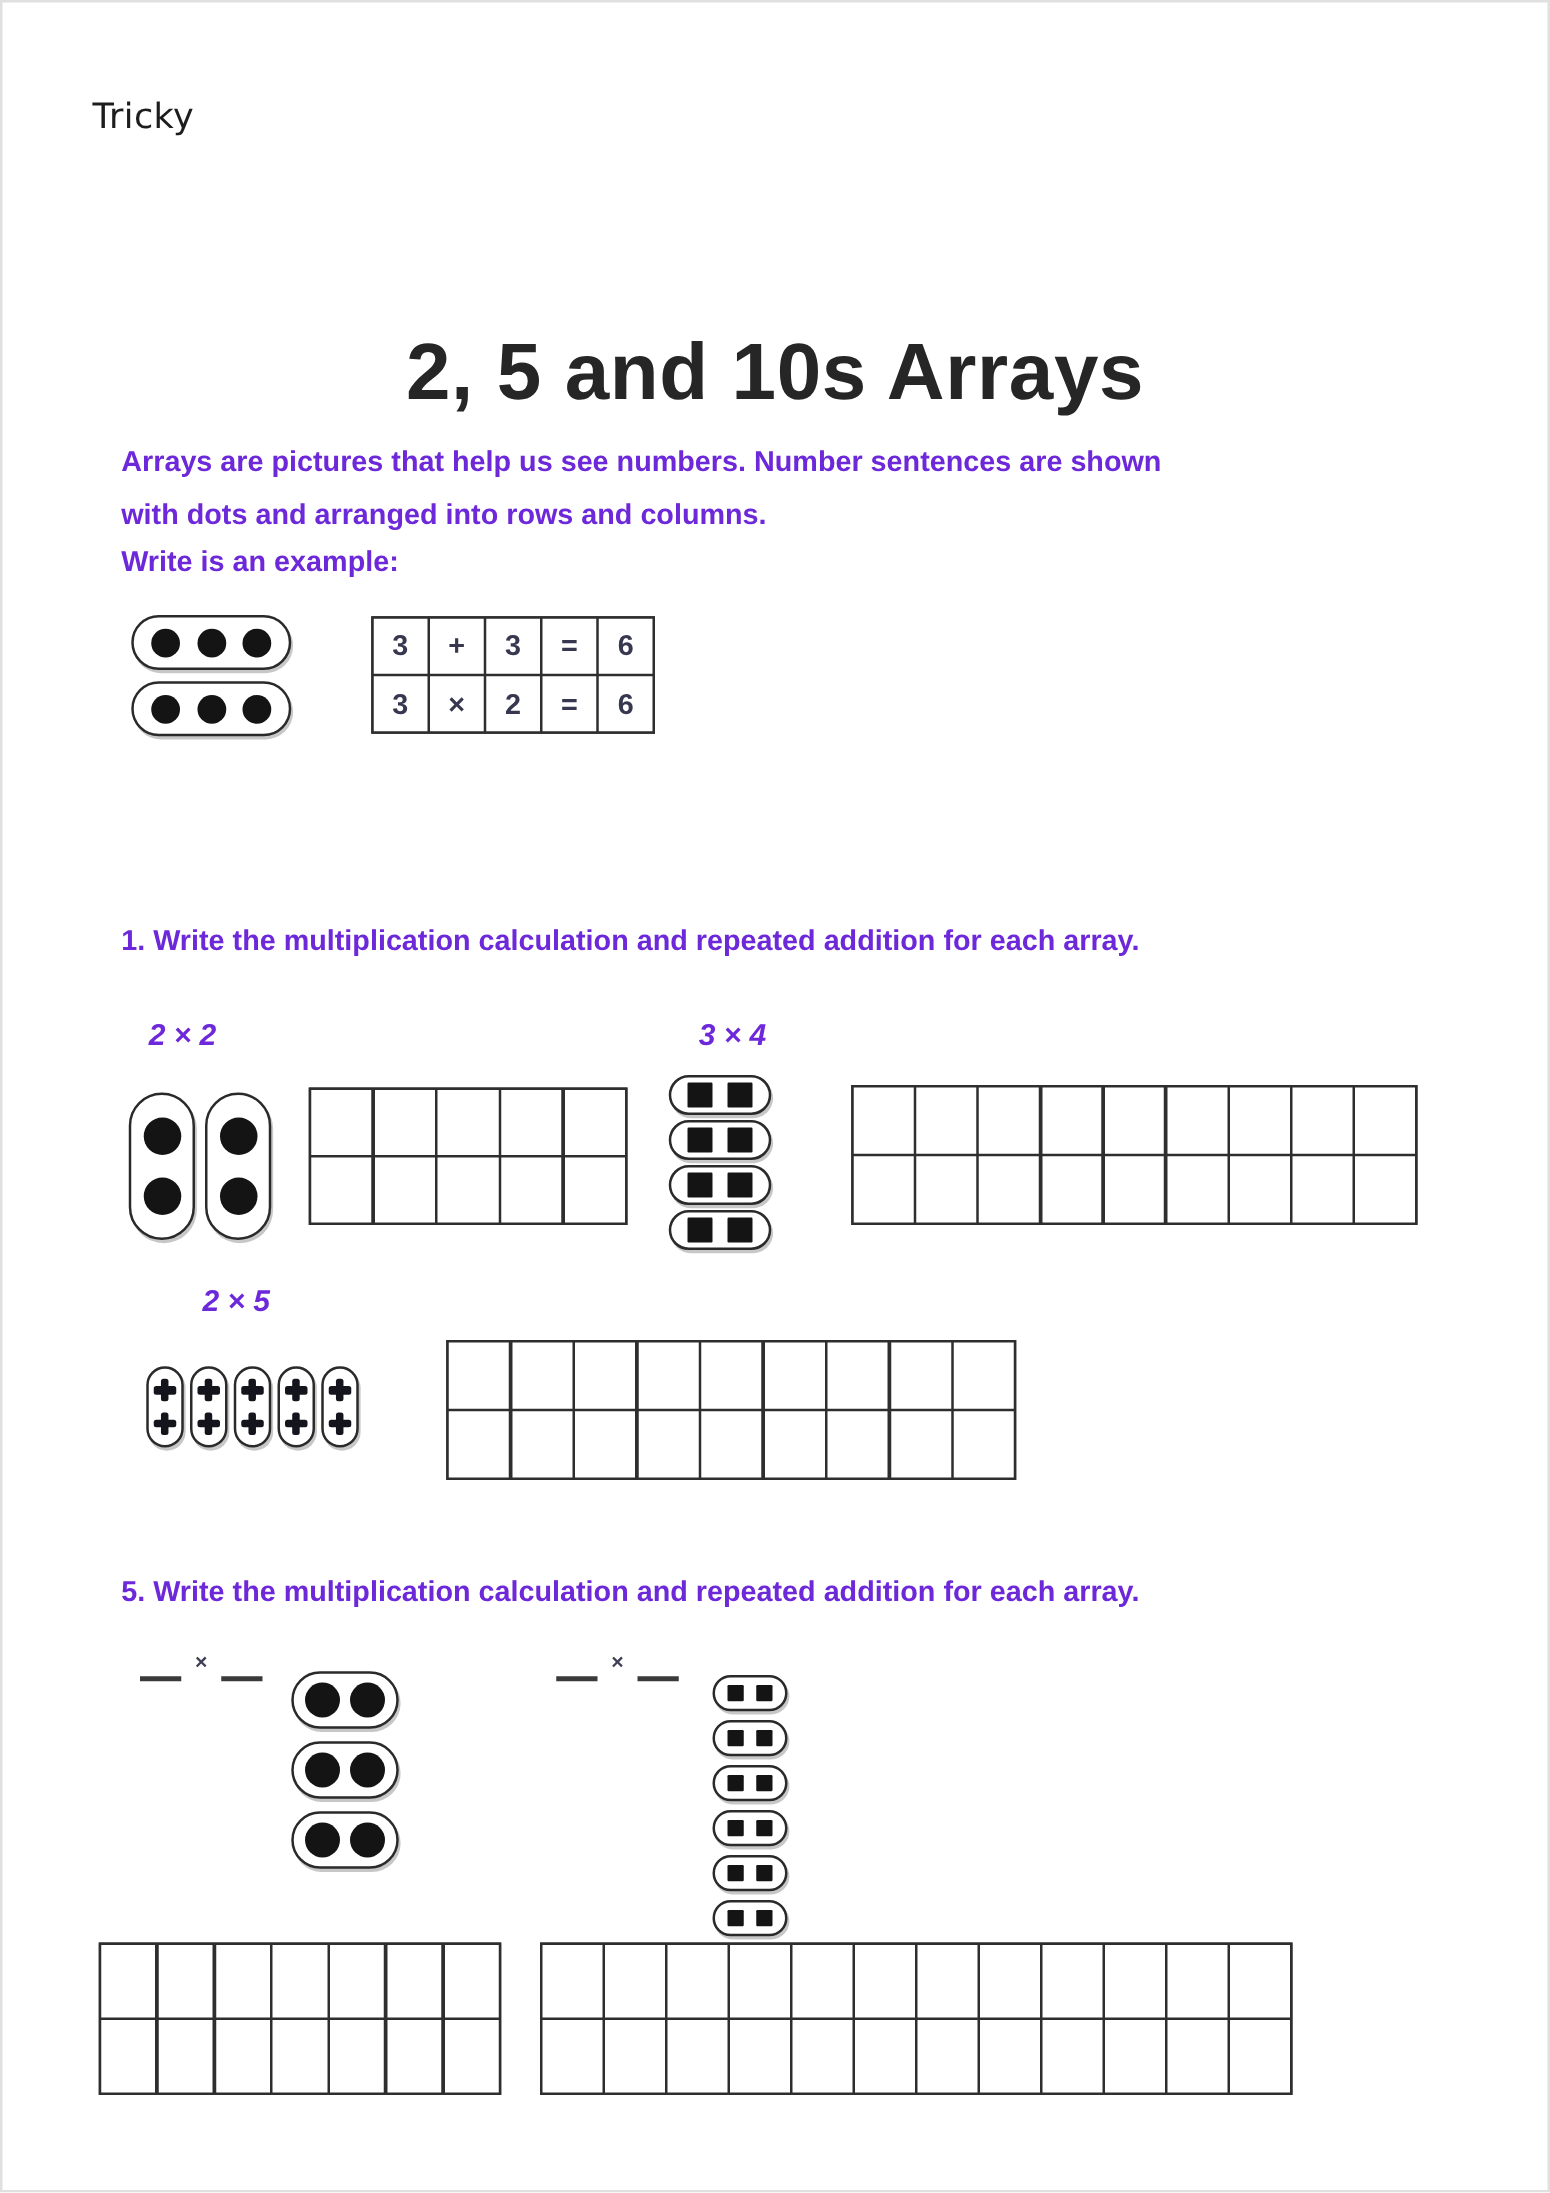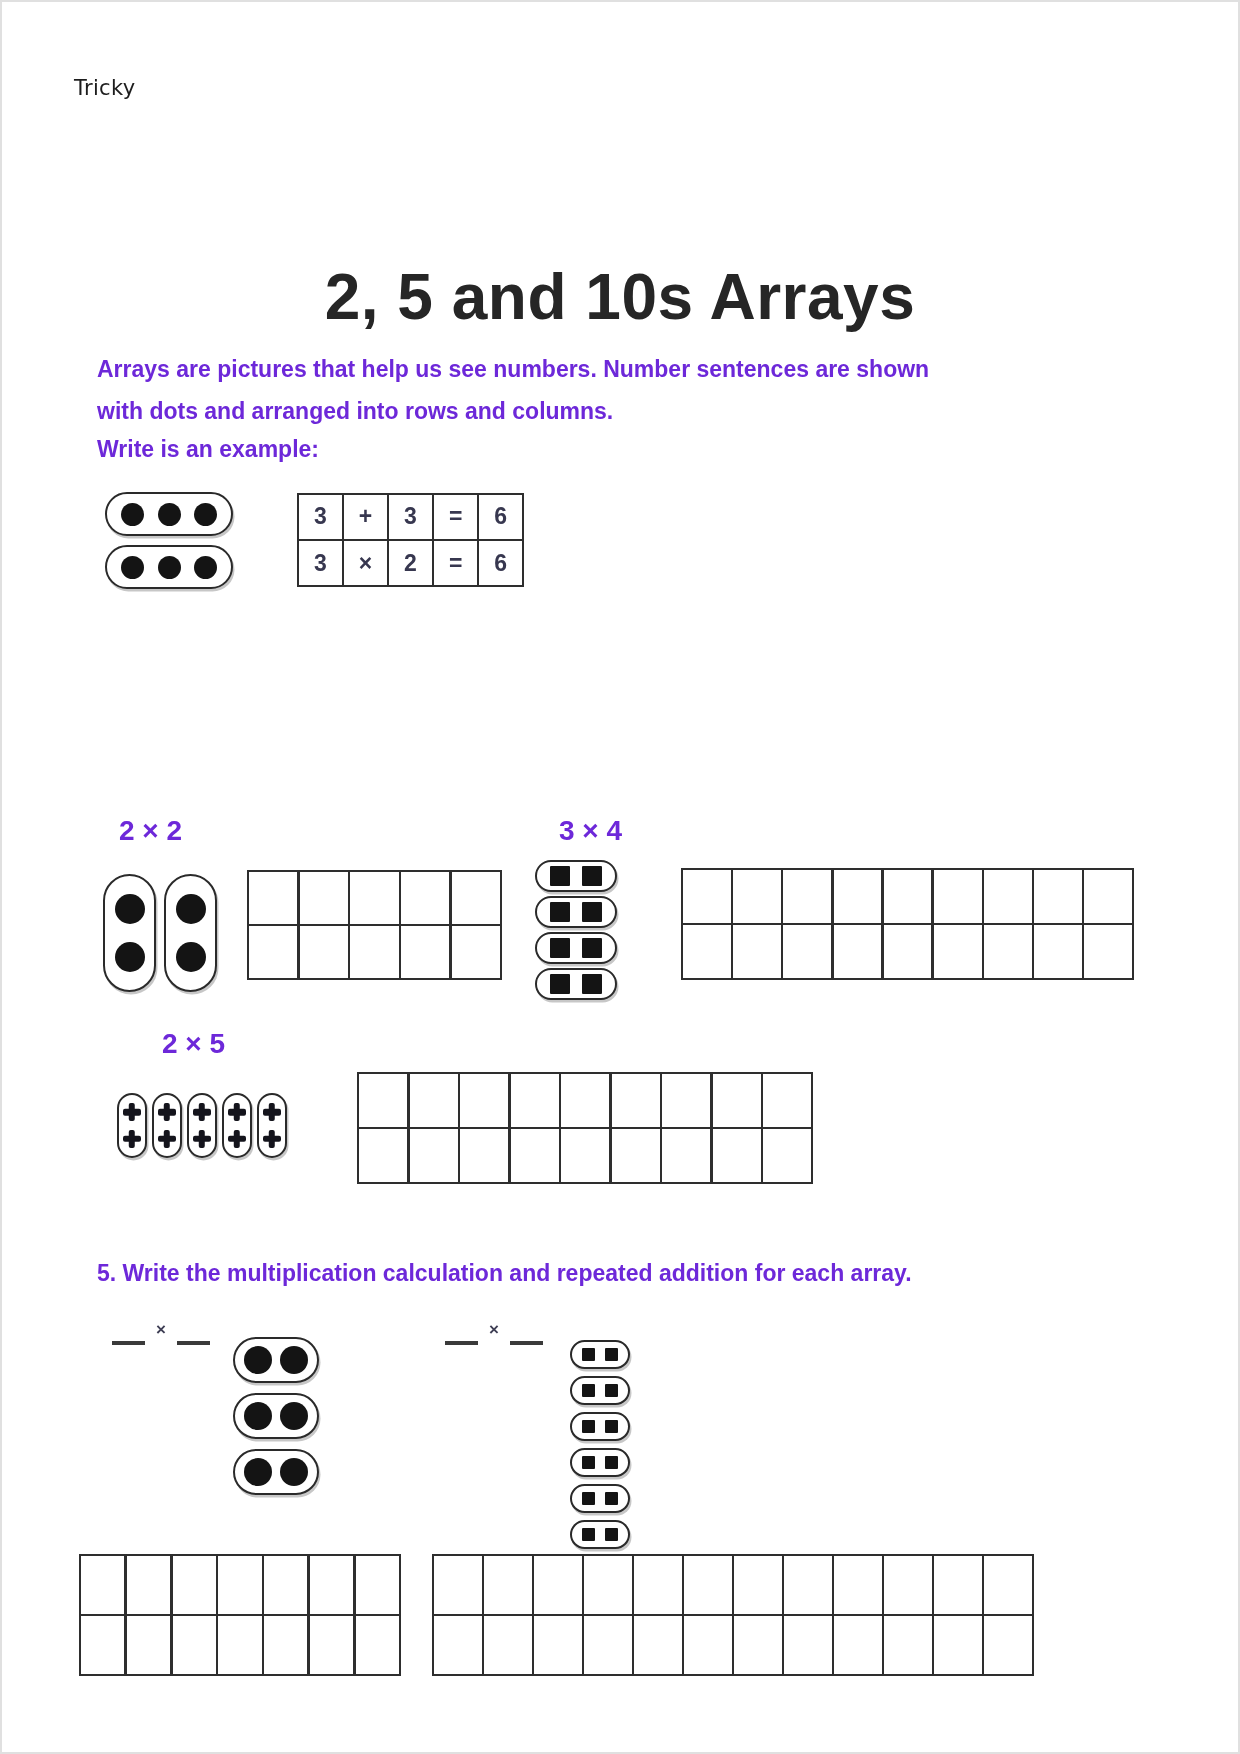--- a/index.html
+++ b/index.html
@@ -3,29 +3,29 @@
 <meta charset="utf-8">
 <style>
   html,body{margin:0;padding:0;background:#ffffff;}
   .page{position:relative;width:1240px;height:1754px;margin:0 auto;background:#fff;
         border:2px solid #e0e0e0;box-sizing:border-box;overflow:hidden;
         font-family:"Liberation Sans",sans-serif;}
   .abs{position:absolute;}
 
   
   .hand{font-family:"DejaVu Sans",sans-serif;font-weight:400;letter-spacing:.3px;}
-  .tricky{font-size:21px;color:#1d1d1d;}
+  .tricky{font-size:28px;color:#1d1d1d;}
   .li-line{font-size:21px;line-height:24px;margin-bottom:22px;white-space:nowrap;}
 
   
   .ws{color:#6d28d9;font-weight:700;}
   .title{width:100%;text-align:center;font-size:64px;font-weight:900;color:#262626;letter-spacing:.5px;}
   .intro{font-size:23px;line-height:42px;}
   .h-q{font-size:23px;}
-  .item-label{font-size:28px;white-space:nowrap;}
+  .item-label{font-size:24px;white-space:nowrap;font-style:italic;}
 
   
   .array{display:flex;gap:var(--gap,8px);}
   .array.stack{flex-direction:column;}
   .array.row{flex-direction:row;}
   .pill{width:var(--pw);height:var(--ph);box-sizing:border-box;background:#fff;
         border:2.5px solid #2a2a2a;border-radius:999px;display:flex;
         align-items:center;justify-content:space-evenly;flex:0 0 auto;
         box-shadow:1.5px 2.5px 0 0 #c7c7c7;}
   .pill.vertical{flex-direction:column;}
@@ -90,20 +90,21 @@
       <div class="tcell">3</div>
       <div class="tcell">=</div>
       <div class="tcell">6</div>
       <div class="tcell">3</div>
       <div class="tcell">×</div>
       <div class="tcell">2</div>
       <div class="tcell">=</div>
       <div class="tcell">6</div>
     </div>
 
+  <div class="abs ws h-q" style="left:95px;top:737px">1. Write the multiplication calculation and repeated addition for each array.</div>
 
   <div class="abs ws item-label" style="left:117px;top:813px">2 × 2</div>
   <div class="abs array row" style="left:101px;top:872px;--pw:53px;--ph:118px;--cs:30px;--gap:8px">
       <div class="pill vertical">
         <span class="counter dot"></span>
         <span class="counter dot"></span>
       </div>
       <div class="pill vertical">
         <span class="counter dot"></span>
         <span class="counter dot"></span>

